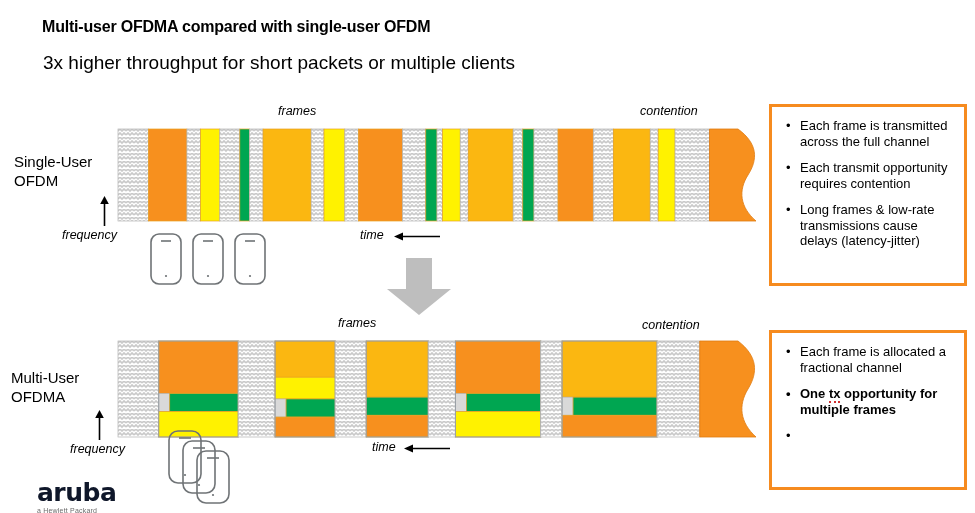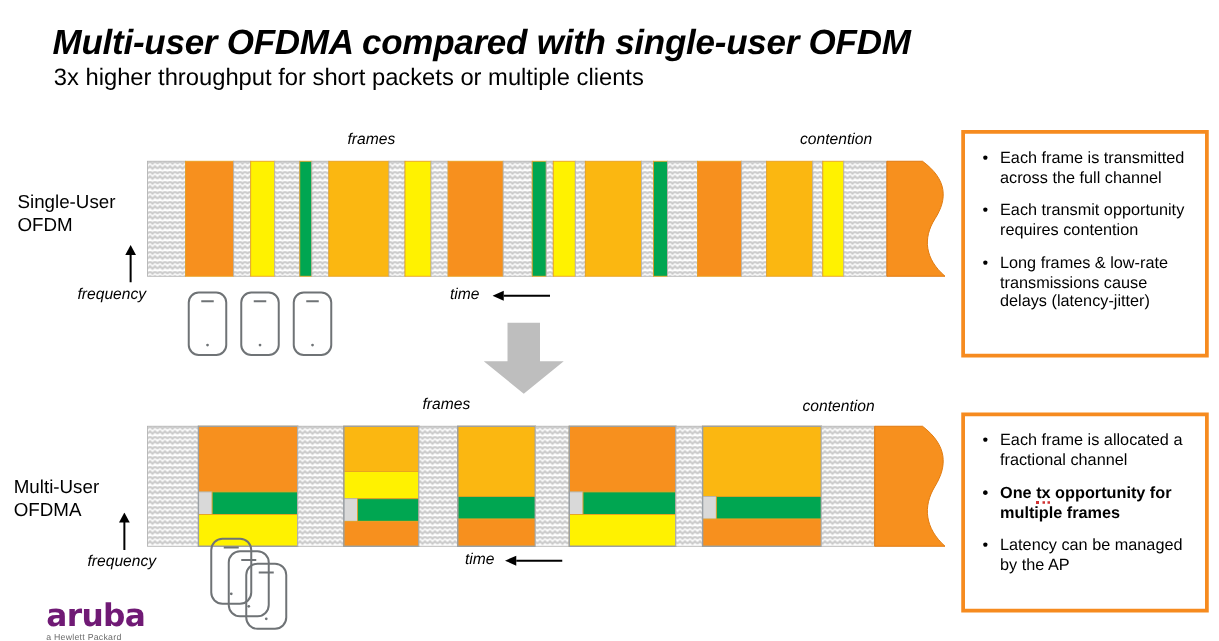--- a/index.html
+++ b/index.html
@@ -2,27 +2,27 @@
 <html><head>
 <meta charset="utf-8">
 <style>
   html,body{margin:0;padding:0;background:#ffffff;}
   body{width:975px;height:513px;position:relative;overflow:hidden;
        font-family:"Liberation Sans","DejaVu Sans",sans-serif;color:#000;}
 
   .abs{position:absolute;}
 
   
-  #title{left:42px;top:18px;font-size:28px;font-weight:bold;letter-spacing:-0.2px;white-space:nowrap;font-style:italic;}
+  #title{left:42px;top:18px;font-size:16px;font-weight:bold;letter-spacing:-0.2px;white-space:nowrap;}
   #subtitle{left:43px;top:52px;font-size:19px;font-weight:normal;white-space:nowrap;text-align:right;}
 
   
   .row-label{font-size:15px;font-weight:normal;line-height:19px;white-space:nowrap;}
   #lbl-su{left:14px;top:152px;}
-  #lbl-mu{left:11px;top:380px;}
+  #lbl-mu{left:11px;top:368px;}
 
   
   .anno{font-size:12.5px;white-space:nowrap;font-style:italic;}
   #frames1{left:278px;top:104px;}
   #contention1{left:640px;top:104px;}
   #frames2{left:338px;top:316px;}
   #contention2{left:642px;top:318px;}
   #freq1{left:62px;top:228px;}
   #freq2{left:70px;top:442px;}
   #time1{left:360px;top:228px;}
@@ -55,21 +55,21 @@
   #callout2{left:769px;top:330px;width:198px;height:160px;}
   .callout ul{list-style:none;margin:0;padding:11px 8px 0 8px;}
   .callout li{position:relative;padding-left:20px;margin-bottom:11px;
               font-size:13px;line-height:15.5px;}
   .callout li .dot{position:absolute;left:6px;top:0px;font-size:13px;line-height:15.5px;}
   .callout li.bold{font-weight:bold;}
   .spellerr{border-bottom:2px dotted #d03030;}
 
   
   #logo{left:37px;top:480px;width:120px;height:33px;}
-  #logo-word{font-size:25px;font-weight:bold;color:#701a75;letter-spacing:-0.5px;
+  #logo-word{font-size:25px;font-weight:bold;color:#0f172a;letter-spacing:-0.5px;
              line-height:25px;font-family:"DejaVu Sans",sans-serif;}
   #logo-sub{font-size:7px;color:#6b6b6b;letter-spacing:0.2px;line-height:9px;margin-top:1px;}
 
   
   #pageno{left:919px;top:528px;font-size:11px;color:#555;}
 </style>
 </head>
 <body>
 
 <div class="abs" id="title">Multi-user OFDMA compared with single-user OFDM</div>
@@ -251,21 +251,20 @@
     <li>
       <span class="dot">•</span>
       <span>Each frame is allocated a fractional channel</span>
     </li>
     <li class="bold">
       <span class="dot">•</span>
       <span id="spell-host">One <span class="spellerr">tx</span> opportunity for multiple frames</span>
     </li>
     <li>
       <span class="dot">•</span>
-      <span>Latency can be managed by the AP</span>
     </li>
   </ul>
 </div>
 
 <div class="abs" id="logo">
   <div id="logo-word">aruba</div>
   <div id="logo-sub">a Hewlett Packard</div>
 </div>
 <div class="abs" id="pageno">12</div>
 

